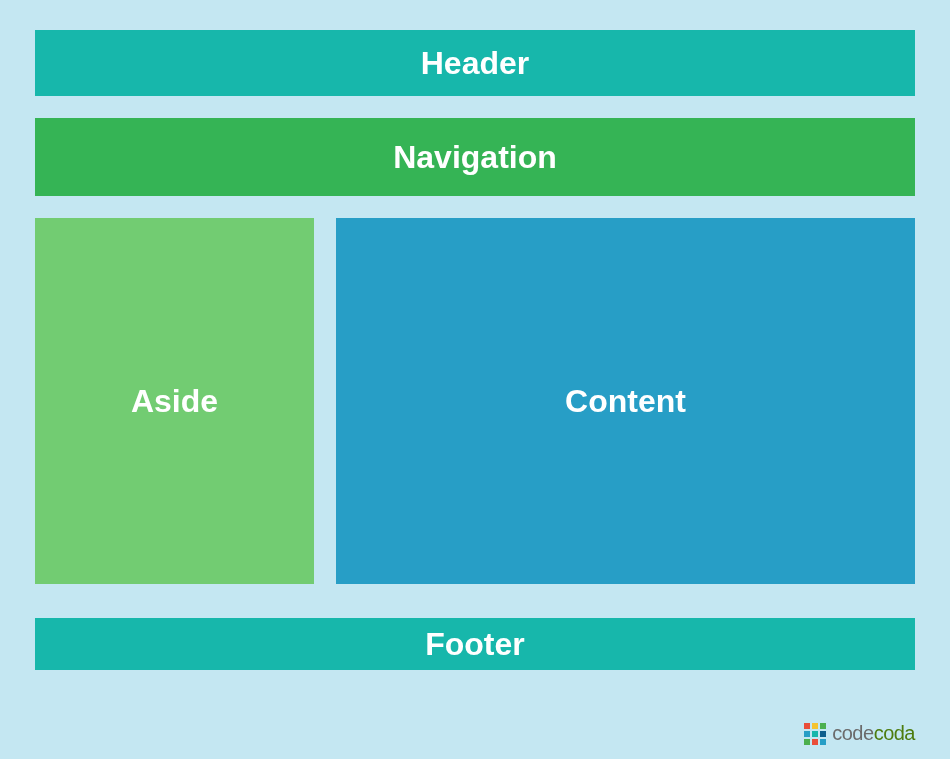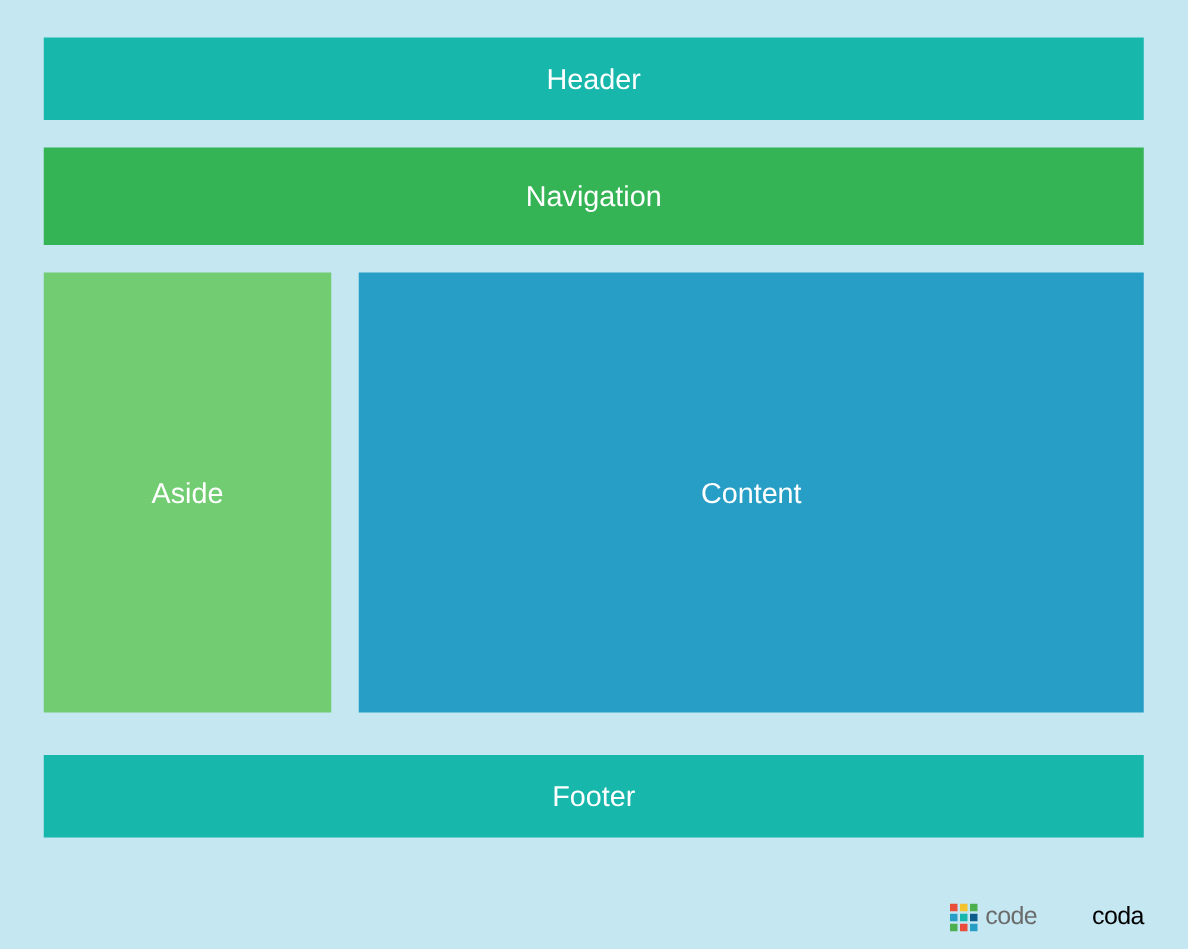--- a/index.html
+++ b/index.html
@@ -19,56 +19,56 @@
       display: flex;
       flex-direction: column;
       gap: 22px;
       height: 640px;
     }
     .block {
       display: flex;
       align-items: center;
       justify-content: center;
       color: #fff;
-      font-size: 23px;
-      font-weight: 400;
+      font-size: 32px;
+      font-weight: 700;
     }
     .header-block {
       background: #17b7ab;
       height: 66px;
     }
     .nav-block {
       background: #35b455;
       height: 78px;
     }
     .middle {
       display: flex;
       gap: 22px;
       flex: 1;
     }
     .aside-block {
       background: #72cc72;
-      width: 230px;
+      width: 279px;
     }
     .right-col {
       display: flex;
       gap: 22px;
       flex: 1;
     }
     .content-block {
       background: #279ec6;
       flex: 1;
     }
     .section-block {
       background: #0d5e8c;
       flex: 1;
     }
     .footer-block {
       background: #17b7ab;
-      height: 66px;
+      height: 52px;
       margin-top: 12px;
     }
     .brand {
       position: absolute;
       bottom: 14px;
       right: 35px;
       display: flex;
       align-items: center;
       gap: 6px;
     }
@@ -88,21 +88,21 @@
     .c3 { background: #4cb04f; }
     .c4 { background: #279ec6; }
     .c5 { background: #17b7ab; }
     .c6 { background: #0d5e8c; }
     .brand-text {
       font-size: 20px;
       font-weight: 500;
       color: #6b6b6b;
       letter-spacing: -0.5px;
     }
-    .brand-text .dark { color: #000000; margin-left: 44px; }
+    .brand-text .dark { color: #4d7c0f; }
   </style>
 </head>
 <body>
 
 <div class="layout">
   <div class="block header-block">
     <span>Header</span>
   </div>
   <div class="block nav-block">
     <span>Navigation</span>

